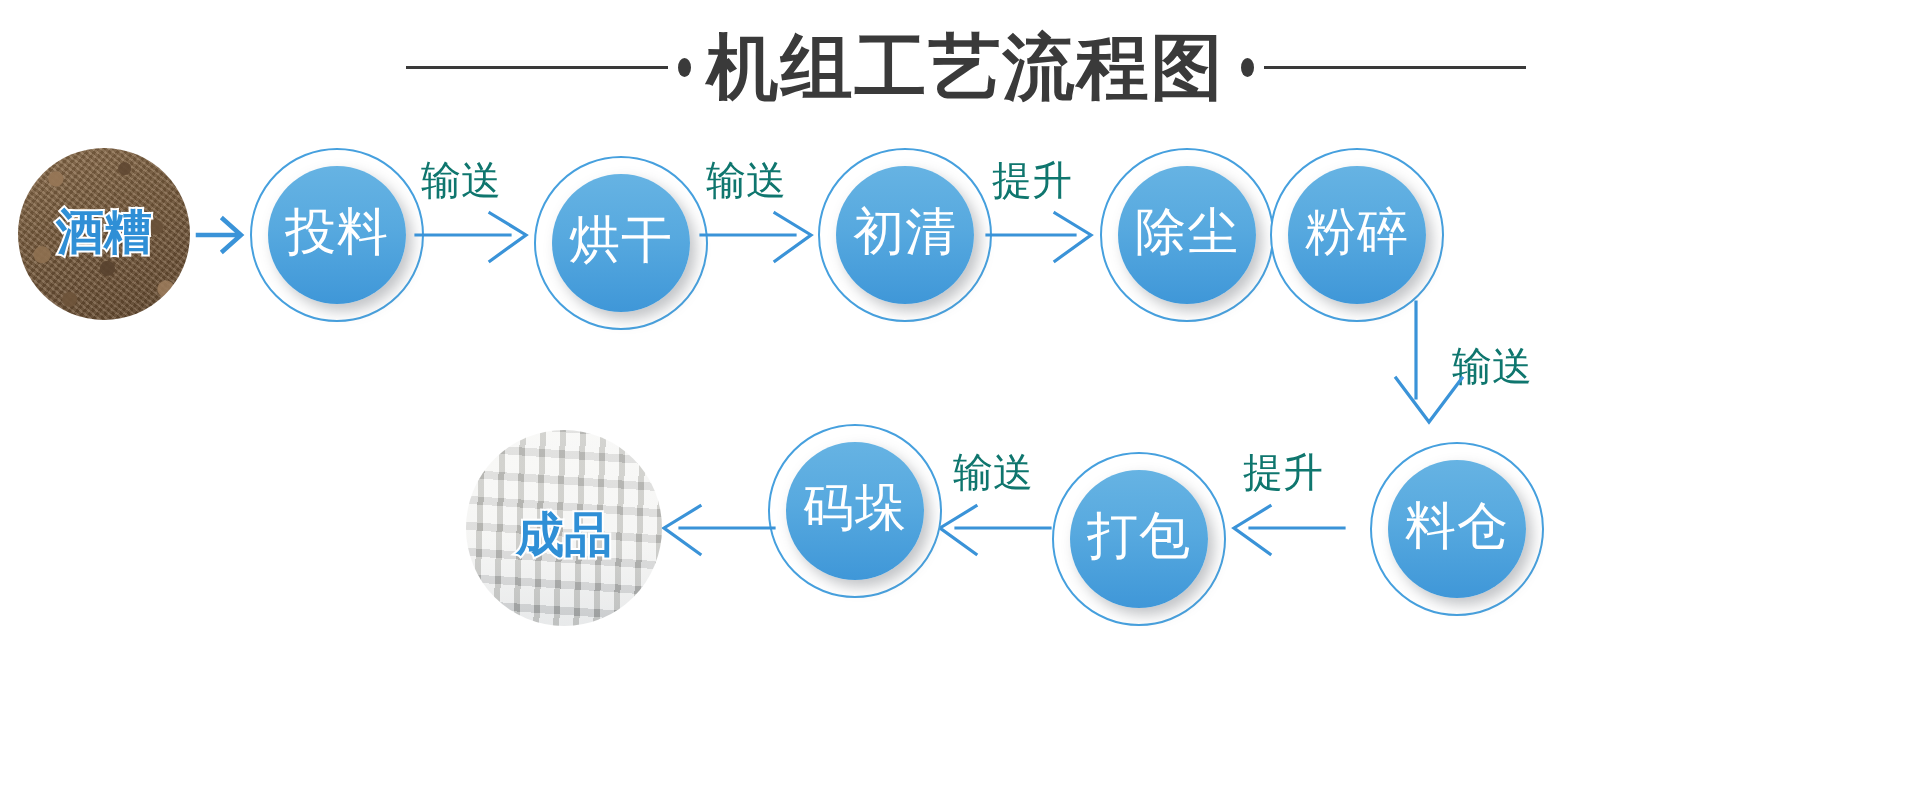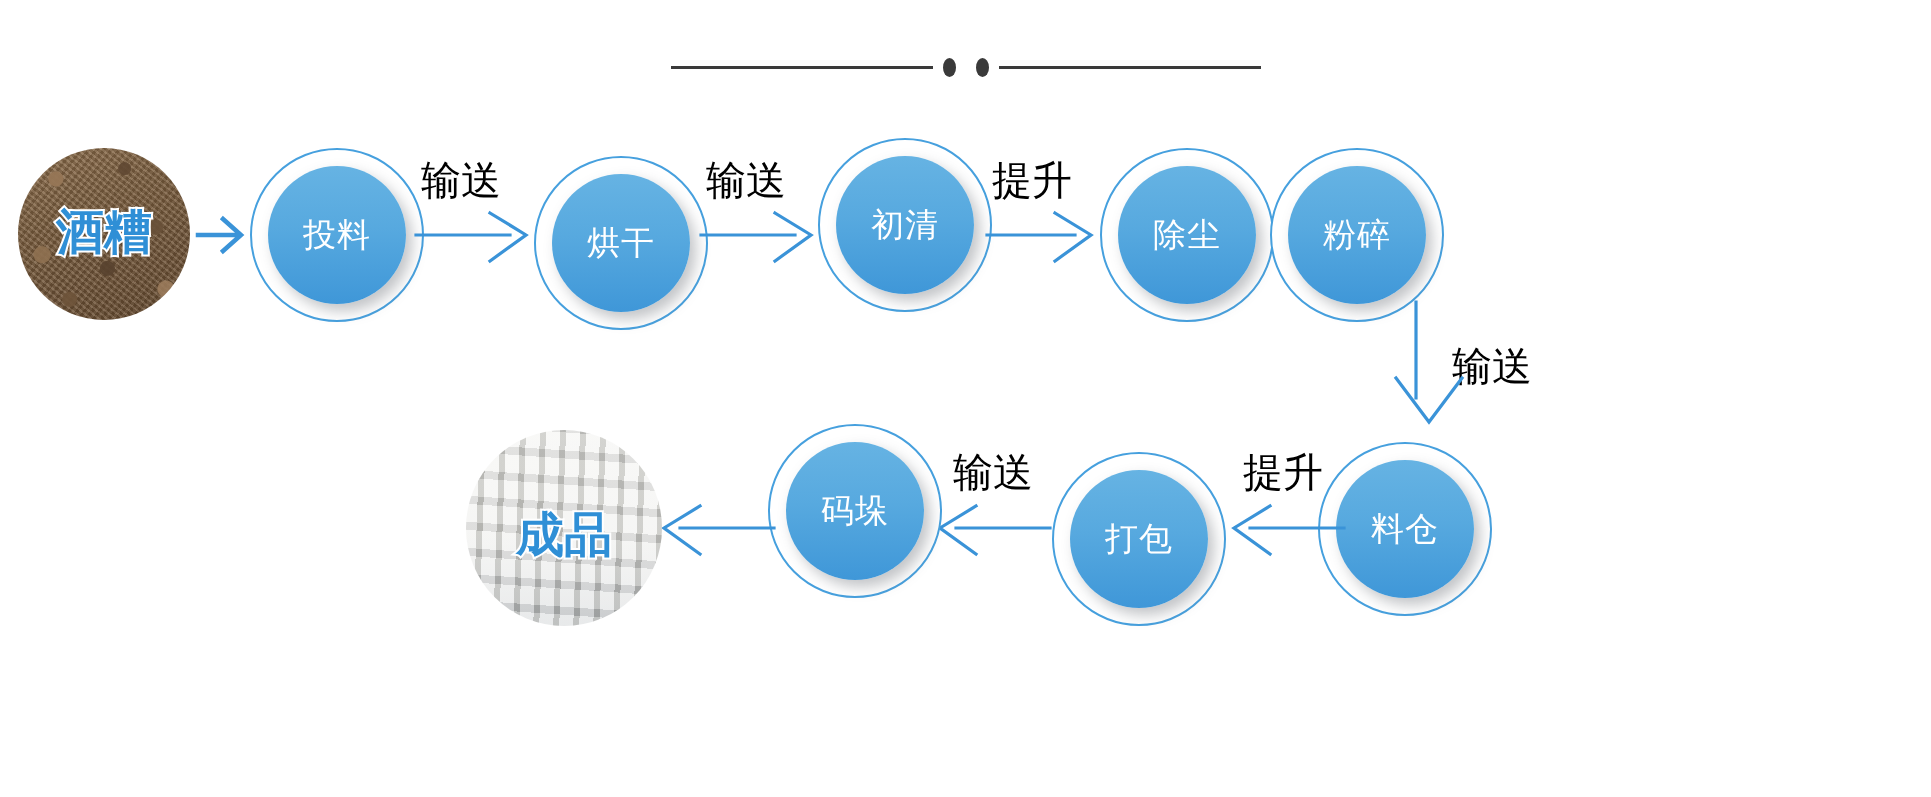--- a/index.html
+++ b/index.html
@@ -34,22 +34,22 @@
     background:#ffffff;
   }
   .node .disc{
     position:absolute;left:16px;top:16px;width:138px;height:138px;
     border-radius:50%;
     background:linear-gradient(180deg,#66b3e3 0%,#57a9df 45%,#3f97d8 100%);
     box-shadow:6px 7px 14px rgba(120,125,130,0.45);
     display:flex;align-items:center;justify-content:center;
   }
   .node .disc span{
-    color:#ffffff;font-size:33px;line-height:1;letter-spacing:1px;
-    font-family:Liberation Serif, serif;
+    color:#ffffff;font-size:51px;line-height:1;letter-spacing:1px;
+    font-family:Liberation Mono, monospace;
     white-space:nowrap;
   }
 
   
   .photo{
     position:absolute;border-radius:50%;overflow:hidden;
   }
   .photo .label{
     position:absolute;left:0;right:0;text-align:center;
     font-size:48px;font-weight:bold;color:#2f8fd6;
@@ -78,30 +78,31 @@
       repeating-linear-gradient(92deg, rgba(255,255,255,.55) 0 14px, rgba(176,176,172,.45) 14px 20px),
       repeating-linear-gradient(4deg, rgba(245,245,242,.65) 0 18px, rgba(150,150,148,.5) 18px 26px),
       linear-gradient(180deg,#e9e9e6 0%,#d8d8d4 52%,#b9bcc0 72%,#7e8893 100%);
   }
   #photo-finished .label{top:73px;}
 
   
   .arrow{position:absolute;}
   .arrow svg{display:block;overflow:visible;}
   .edge-label{
-    position:absolute;font-size:40px;color:#000000;line-height:1;
+    position:absolute;font-size:40px;color:#0f766e;line-height:1;
     font-family:"DejaVu Sans","Liberation Sans",sans-serif;white-space:nowrap;
   }
 </style>
 </head>
 <body>
 
 <div id="title-bar">
   <div class="title-rule left"></div>
   <div class="title-dot"></div>
+  <div id="title-text">机组工艺流程图</div>
   <div class="title-dot"></div>
   <div class="title-rule right"></div>
 </div>
 
 <div class="photo" id="photo-raw">
   <div class="label">酒糟</div>
 </div>
 
 <div class="arrow" style="left:196px;top:212px;">
   <svg width="58" height="46" viewBox="0 0 58 46">
@@ -128,21 +129,21 @@
   </div>
 </div>
 
 <div class="edge-label" style="left:706px;top:160px;">输送</div>
 <div class="arrow" style="left:699px;top:205px;">
   <svg width="128" height="66" viewBox="0 0 128 66">
     <path d="M2 30 H96 M76 8 L112 30 L76 56" fill="none" stroke="#3a93d8" stroke-width="3.2" stroke-linecap="square"></path>
   </svg>
 </div>
 
-<div class="node" style="left:818px;top:138px;">
+<div class="node" style="left:818px;top:148px;">
   <div class="disc">
     <span>初清</span>
   </div>
 </div>
 
 <div class="edge-label" style="left:992px;top:160px;">提升</div>
 <div class="arrow" style="left:985px;top:205px;">
   <svg width="122" height="66" viewBox="0 0 122 66">
     <path d="M2 30 H90 M70 8 L106 30 L70 56" fill="none" stroke="#3a93d8" stroke-width="3.2" stroke-linecap="square"></path>
   </svg>
@@ -166,21 +167,21 @@
   </div>
 </div>
 
 <div class="edge-label" style="left:1452px;top:346px;">输送</div>
 <div class="arrow" style="left:1394px;top:300px;">
   <svg width="70" height="140" viewBox="0 0 70 140">
     <path d="M22 2 V98 M2 78 L35 122 L68 78" fill="none" stroke="#3a93d8" stroke-width="3.2" stroke-linecap="square"></path>
   </svg>
 </div>
 
-<div class="node" style="left:1318px;top:442px;">
+<div class="node" style="left:1370px;top:442px;">
   <div class="disc">
     <span>料仓</span>
   </div>
 </div>
 
 <div class="edge-label" style="left:1243px;top:452px;">提升</div>
 <div class="arrow" style="left:1222px;top:498px;">
   <svg width="124" height="66" viewBox="0 0 124 66">
     <path d="M122 30 H28 M48 8 L12 30 L48 56" fill="none" stroke="#3a93d8" stroke-width="3.2" stroke-linecap="square"></path>
   </svg>

